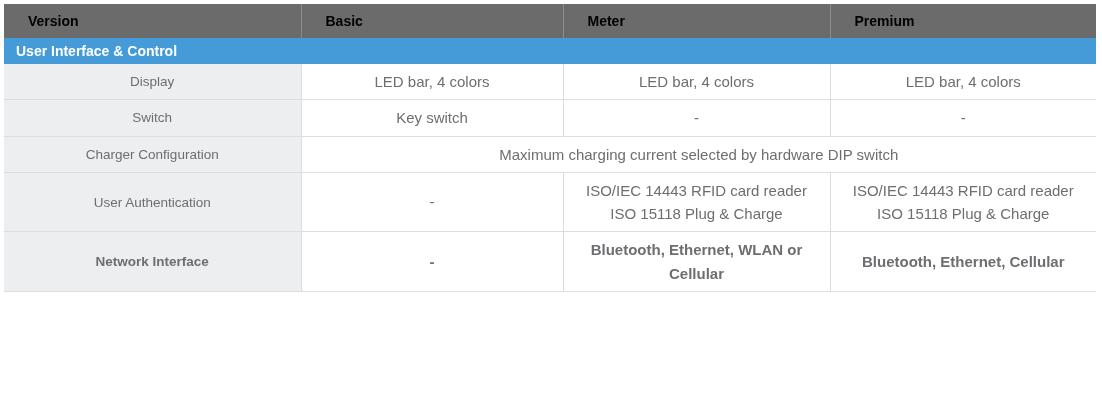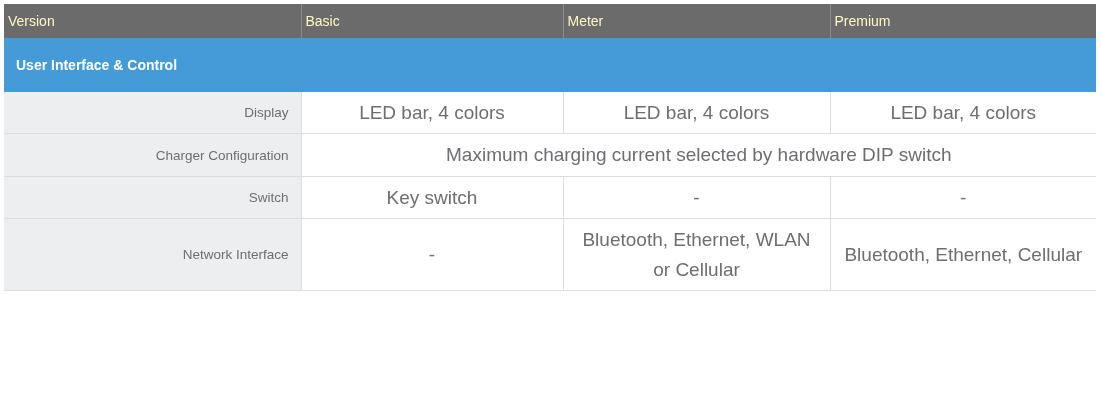--- a/index.html
+++ b/index.html
@@ -31,82 +31,82 @@
 
   
   col.c-feature  { width: 297px; }
   col.c-basic    { width: 262px; }
   col.c-smart    { width: 267px; }
   col.c-premium  { width: 266px; }
 
   
   tr.header-row th {
     background: #6b6b6b;
-    color: #fef9c3;
-    font-weight: normal;
+    color: #000000;
+    font-weight: bold;
     font-size: 14px;
     height: 34px;
-    padding: 0 4px;
+    padding: 0 24px;
     border-right: 1px solid #8d8d8d;
     vertical-align: middle;
     white-space: nowrap;
   }
   tr.header-row th.th-feature {
     text-align: left;
     border-right: 1px solid #8d8d8d;
   }
   tr.header-row th.th-plan {
     text-align: left;
   }
   tr.header-row th:last-child { border-right: none; margin-left: 30px; }
 
   
   tr.section-row td {
     background: #459bd8;
     color: #ffffff;
     font-weight: bold;
     font-size: 14px;
     height: 26px;
-    padding: 14px 12px;
+    padding: 0 12px;
     text-align: left;
     vertical-align: middle;
     border: none;
     white-space: nowrap;
   }
 
   
   tr.data-row td {
     border-bottom: 1px solid #dcdddf;
     vertical-align: middle;
   }
   tr.data-row td.feature-cell {
     background: #eceef0;
     color: #6d6e71;
-    text-align: right;
+    text-align: center;
     padding: 6px 12px;
     border-right: 1px solid #dcdddf;
     font-size: 13.5px;
   }
   tr.data-row td.value-cell {
     background: #ffffff;
     color: #6d6e71;
     text-align: center;
     padding: 6px 10px;
     border-right: 1px solid #dcdddf;
-    font-size: 19px;
+    font-size: 15px;
     line-height: 1.55;
   }
   tr.data-row td.value-cell:last-child { border-right: none; }
   tr.data-row td.value-cell.merged { border-right: none; }
 
   .cell-line { display: block; }
 
   
   .h-short  { height: 31px; }
-  .h-tall   { height: 52px; }
+  .h-tall   { height: 52px; font-weight: bold; }
   .h-xtall  { height: 58px; }
 </style>
 </head>
 <body>
 
 <div id="spec-table-wrap">
   <table class="spec-table">
     <colgroup>
       <col class="c-feature">
       <col class="c-basic">
@@ -127,31 +127,43 @@
       </tr>
 
       <tr class="data-row h-short">
         <td class="feature-cell">Display</td>
         <td class="value-cell">LED bar, 4 colors</td>
         <td class="value-cell">LED bar, 4 colors</td>
         <td class="value-cell">LED bar, 4 colors</td>
       </tr>
 
       <tr class="data-row h-short">
-        <td class="feature-cell">Charger Configuration</td>
-        <td class="value-cell merged" colspan="3">Maximum charging current selected by hardware DIP switch</td>
-      </tr>
-
-      <tr class="data-row h-short">
         <td class="feature-cell">Switch</td>
         <td class="value-cell">Key switch</td>
         <td class="value-cell">-</td>
         <td class="value-cell">-</td>
       </tr>
 
+      <tr class="data-row h-short">
+        <td class="feature-cell">Charger Configuration</td>
+        <td class="value-cell merged" colspan="3">Maximum charging current selected by hardware DIP switch</td>
+      </tr>
+
+      <tr class="data-row h-xtall">
+        <td class="feature-cell">User Authentication</td>
+        <td class="value-cell">-</td>
+        <td class="value-cell">
+          <span class="cell-line">ISO/IEC 14443 RFID card reader</span>
+          <span class="cell-line">ISO 15118 Plug &amp; Charge</span>
+        </td>
+        <td class="value-cell">
+          <span class="cell-line">ISO/IEC 14443 RFID card reader</span>
+          <span class="cell-line">ISO 15118 Plug &amp; Charge</span>
+        </td>
+      </tr>
 
 
       <tr class="data-row h-tall">
         <td class="feature-cell">Network Interface</td>
         <td class="value-cell">-</td>
         <td class="value-cell">Bluetooth, Ethernet, WLAN or Cellular</td>
         <td class="value-cell">Bluetooth, Ethernet, Cellular</td>
       </tr>
 
 

